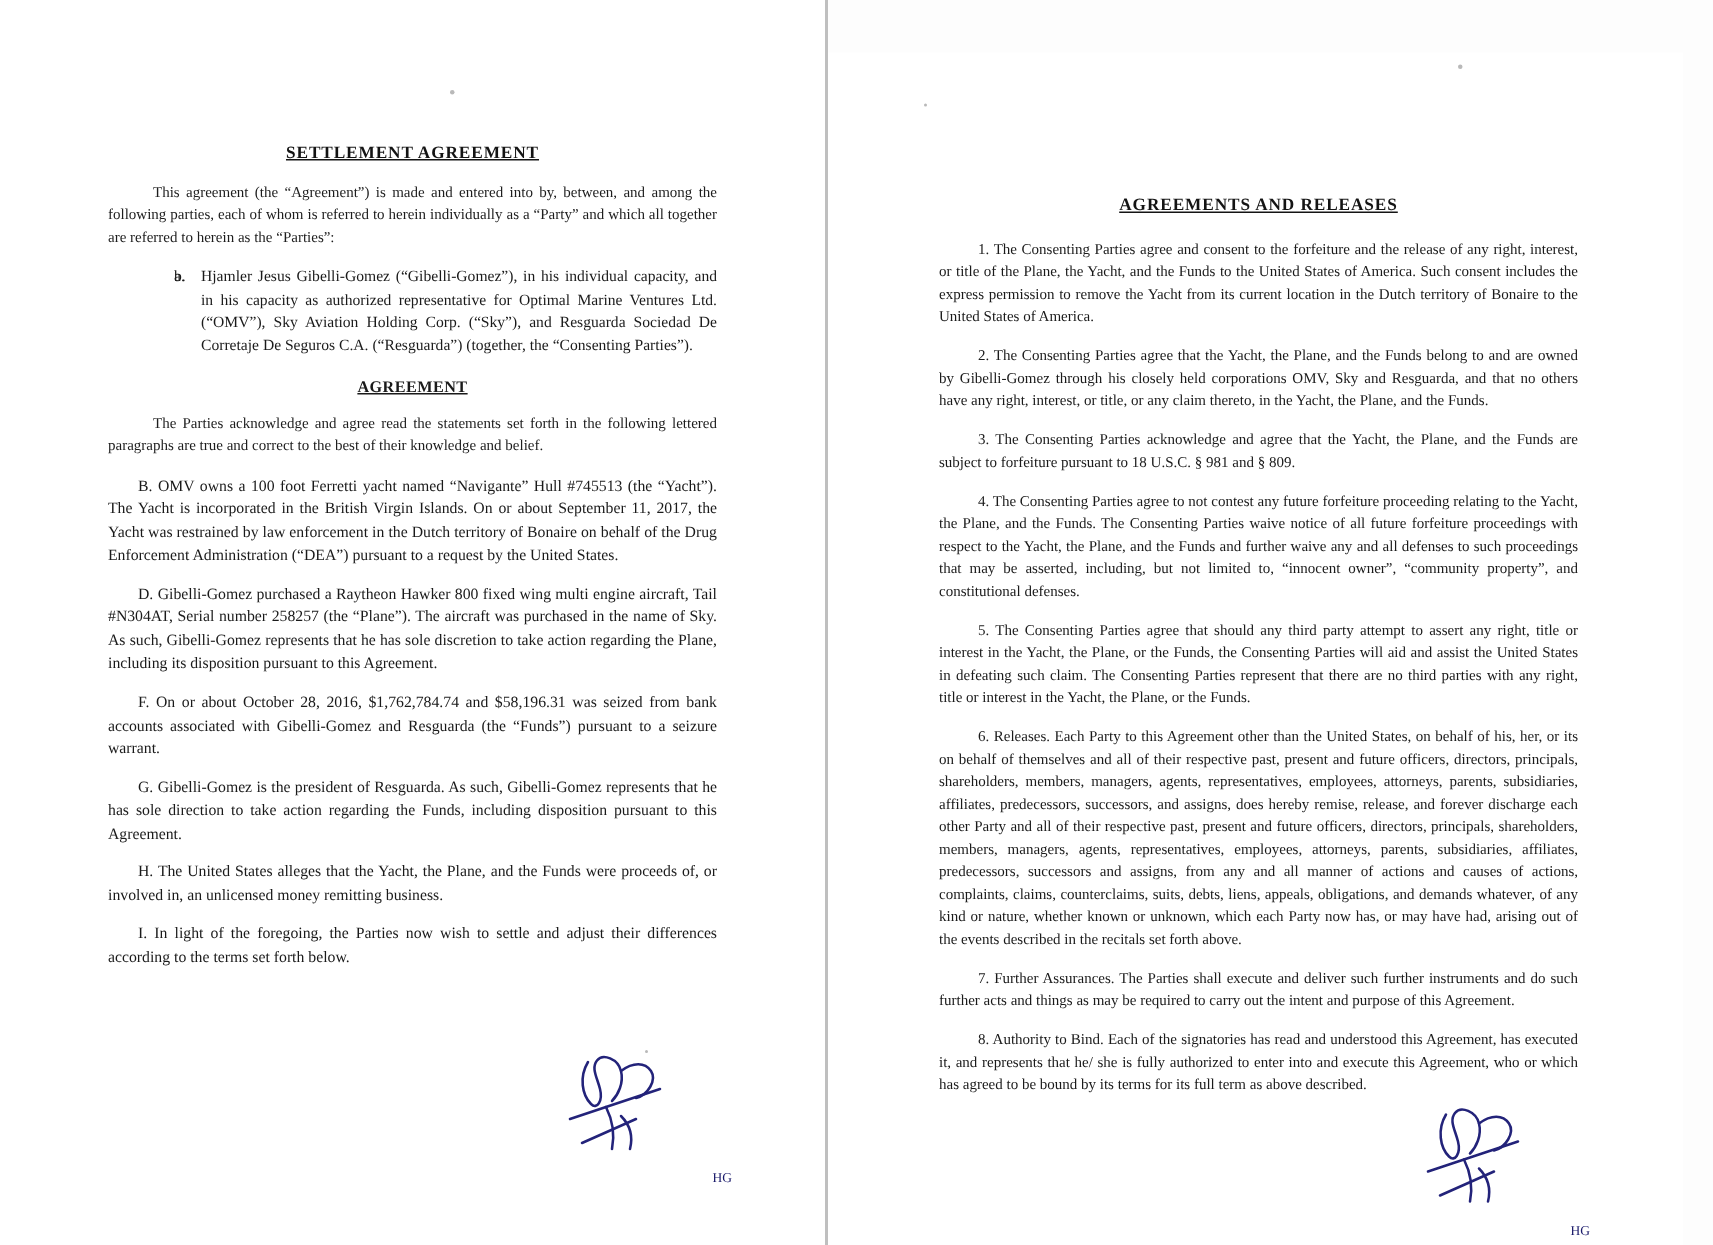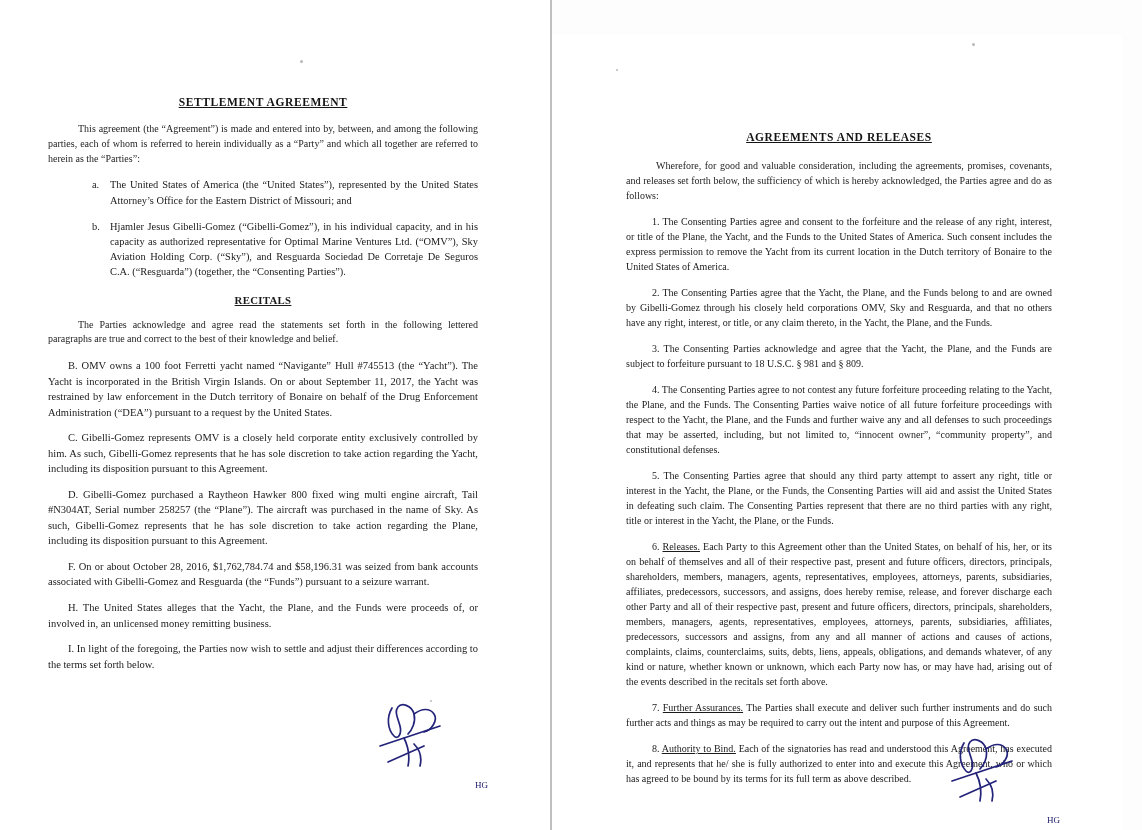--- a/index.html
+++ b/index.html
@@ -23,21 +23,21 @@
   }
   .page {
     position: relative;
     background: #ffffff;
     height: 830px;
     box-sizing: border-box;
     overflow: hidden;
   }
   .page-left {
     width: 550px;
-    padding: 96px 72px 0 48px;
+    padding: 96px 72px 0 72px;
   }
   .divider {
     width: 2px;
     height: 830px;
     background: #8d8d8d;
     opacity: .55;
   }
   .page-right {
     width: 570px;
     padding: 96px 70px 0 74px;
@@ -99,21 +99,20 @@
     text-indent: 20px;
   }
   .numbered {
     margin: 0 0 11px 0;
     font-size: 10px;
     line-height: 1.5;
     text-align: justify;
     text-indent: 26px;
   }
   .numbered .lead-u {
-    text-decoration: underline;
   }
   .signature {
     position: absolute;
     right: 62px;
     bottom: 38px;
     width: 120px;
     height: 92px;
     pointer-events: none;
   }
   .sig-initials {
@@ -139,36 +138,35 @@
     <div class="speck" style="left:300px; top:60px; width:3px; height:3px;"></div>
     <div class="speck" style="left:430px; top:700px; width:2px; height:2px;"></div>
 
     <h1 class="doc-title">SETTLEMENT AGREEMENT</h1>
 
     <p class="para indent">This agreement (the “Agreement”) is made and entered into by, between, and among the following parties, each of whom is referred to herein individually as a “Party” and which all together are referred to herein as the “Parties”:</p>
 
     <ul class="alpha-list">
       <li>
         <span class="mk">a.</span>
-        <span>The United States of America (the “United States”), represented by the United States Attorney’s Office for the Eastern District of Missouri; and</span>
       </li>
       <li>
         <span class="mk">b.</span>
         <span>Hjamler Jesus Gibelli-Gomez (“Gibelli-Gomez”), in his individual capacity, and in his capacity as authorized representative for Optimal Marine Ventures Ltd. (“OMV”), Sky Aviation Holding Corp. (“Sky”), and Resguarda Sociedad De Corretaje De Seguros C.A. (“Resguarda”) (together, the “Consenting Parties”).</span>
       </li>
     </ul>
 
-    <h2 class="section-head">RECITALS</h2>
+    <h2 class="section-head">AGREEMENT</h2>
 
     <p class="para indent">The Parties acknowledge and agree read the statements set forth in the following lettered paragraphs are true and correct to the best of their knowledge and belief.</p>
 
     <p class="lettered">B.  OMV owns a 100 foot Ferretti yacht named “Navigante” Hull #745513 (the “Yacht”).  The Yacht is incorporated in the British Virgin Islands.  On or about September 11, 2017, the Yacht was restrained by law enforcement in the Dutch territory of Bonaire on behalf of the Drug Enforcement Administration (“DEA”) pursuant to a request by the United States.</p>
-    <p class="lettered">C.  Gibelli-Gomez represents OMV is a closely held corporate entity exclusively controlled by him.  As such, Gibelli-Gomez represents that he has sole discretion to take action regarding the Yacht, including its disposition pursuant to this Agreement.</p>
     <p class="lettered">D.  Gibelli-Gomez purchased a Raytheon Hawker 800 fixed wing multi engine aircraft, Tail #N304AT, Serial number 258257 (the “Plane”).  The aircraft was purchased in the name of Sky.  As such, Gibelli-Gomez represents that he has sole discretion to take action regarding the Plane, including its disposition pursuant to this Agreement.</p>
     <p class="lettered">F.  On or about October 28, 2016, $1,762,784.74 and $58,196.31 was seized from bank accounts associated with Gibelli-Gomez and Resguarda (the “Funds”) pursuant to a seizure warrant.</p>
+    <p class="lettered">G.  Gibelli-Gomez is the president of Resguarda.  As such, Gibelli-Gomez represents that he has sole direction to take action regarding the Funds, including disposition pursuant to this Agreement.</p>
     <p class="lettered">H.  The United States alleges that the Yacht, the Plane, and the Funds were proceeds of, or involved in, an unlicensed money remitting business.</p>
     <p class="lettered">I.  In light of the foregoing, the Parties now wish to settle and adjust their differences according to the terms set forth below.</p>
 
     <svg class="signature" viewBox="0 0 120 92">
       <g fill="none" stroke="#23237a" stroke-width="1.7" stroke-linecap="round">
         <path d="M24 8 C18 18, 20 30, 26 36 C30 40, 34 34, 32 26 C30 18, 26 12, 30 7 C34 2, 44 6, 46 14 C48 22, 44 30, 40 34"></path>
         <path d="M46 14 C54 8, 62 8, 66 14 C70 20, 64 30, 56 32"></path>
         <path d="M12 46 L72 26"></path>
         <path d="M36 38 C40 46, 42 56, 40 66"></path>
         <path d="M20 62 L56 46"></path>
@@ -179,21 +177,20 @@
   </div>
 
   <div class="divider"></div>
 
   <div class="page page-right">
     <div class="speck" style="left:420px; top:8px; width:3px; height:3px;"></div>
     <div class="speck" style="left:64px; top:34px; width:2px; height:2px;"></div>
 
     <h1 class="doc-title right-title">AGREEMENTS AND RELEASES</h1>
 
-    <p class="para indent">Wherefore, for good and valuable consideration, including the agreements, promises, covenants, and releases set forth below, the sufficiency of which is hereby acknowledged, the Parties agree and do as follows:</p>
 
     <p class="numbered">
       <span>1.</span>
       <span>The Consenting Parties agree and consent to the forfeiture and the release of any right, interest, or title of the Plane, the Yacht, and the Funds to the United States of America.  Such consent includes the express permission to remove the Yacht from its current location in the Dutch territory of Bonaire to the United States of America.</span>
     </p>
     <p class="numbered">
       <span>2.</span>
       <span>The Consenting Parties agree that the Yacht, the Plane, and the Funds belong to and are owned by Gibelli-Gomez through his closely held corporations OMV, Sky and Resguarda, and that no others have any right, interest, or title, or any claim thereto, in the Yacht, the Plane, and the Funds.</span>
     </p>
     <p class="numbered">

